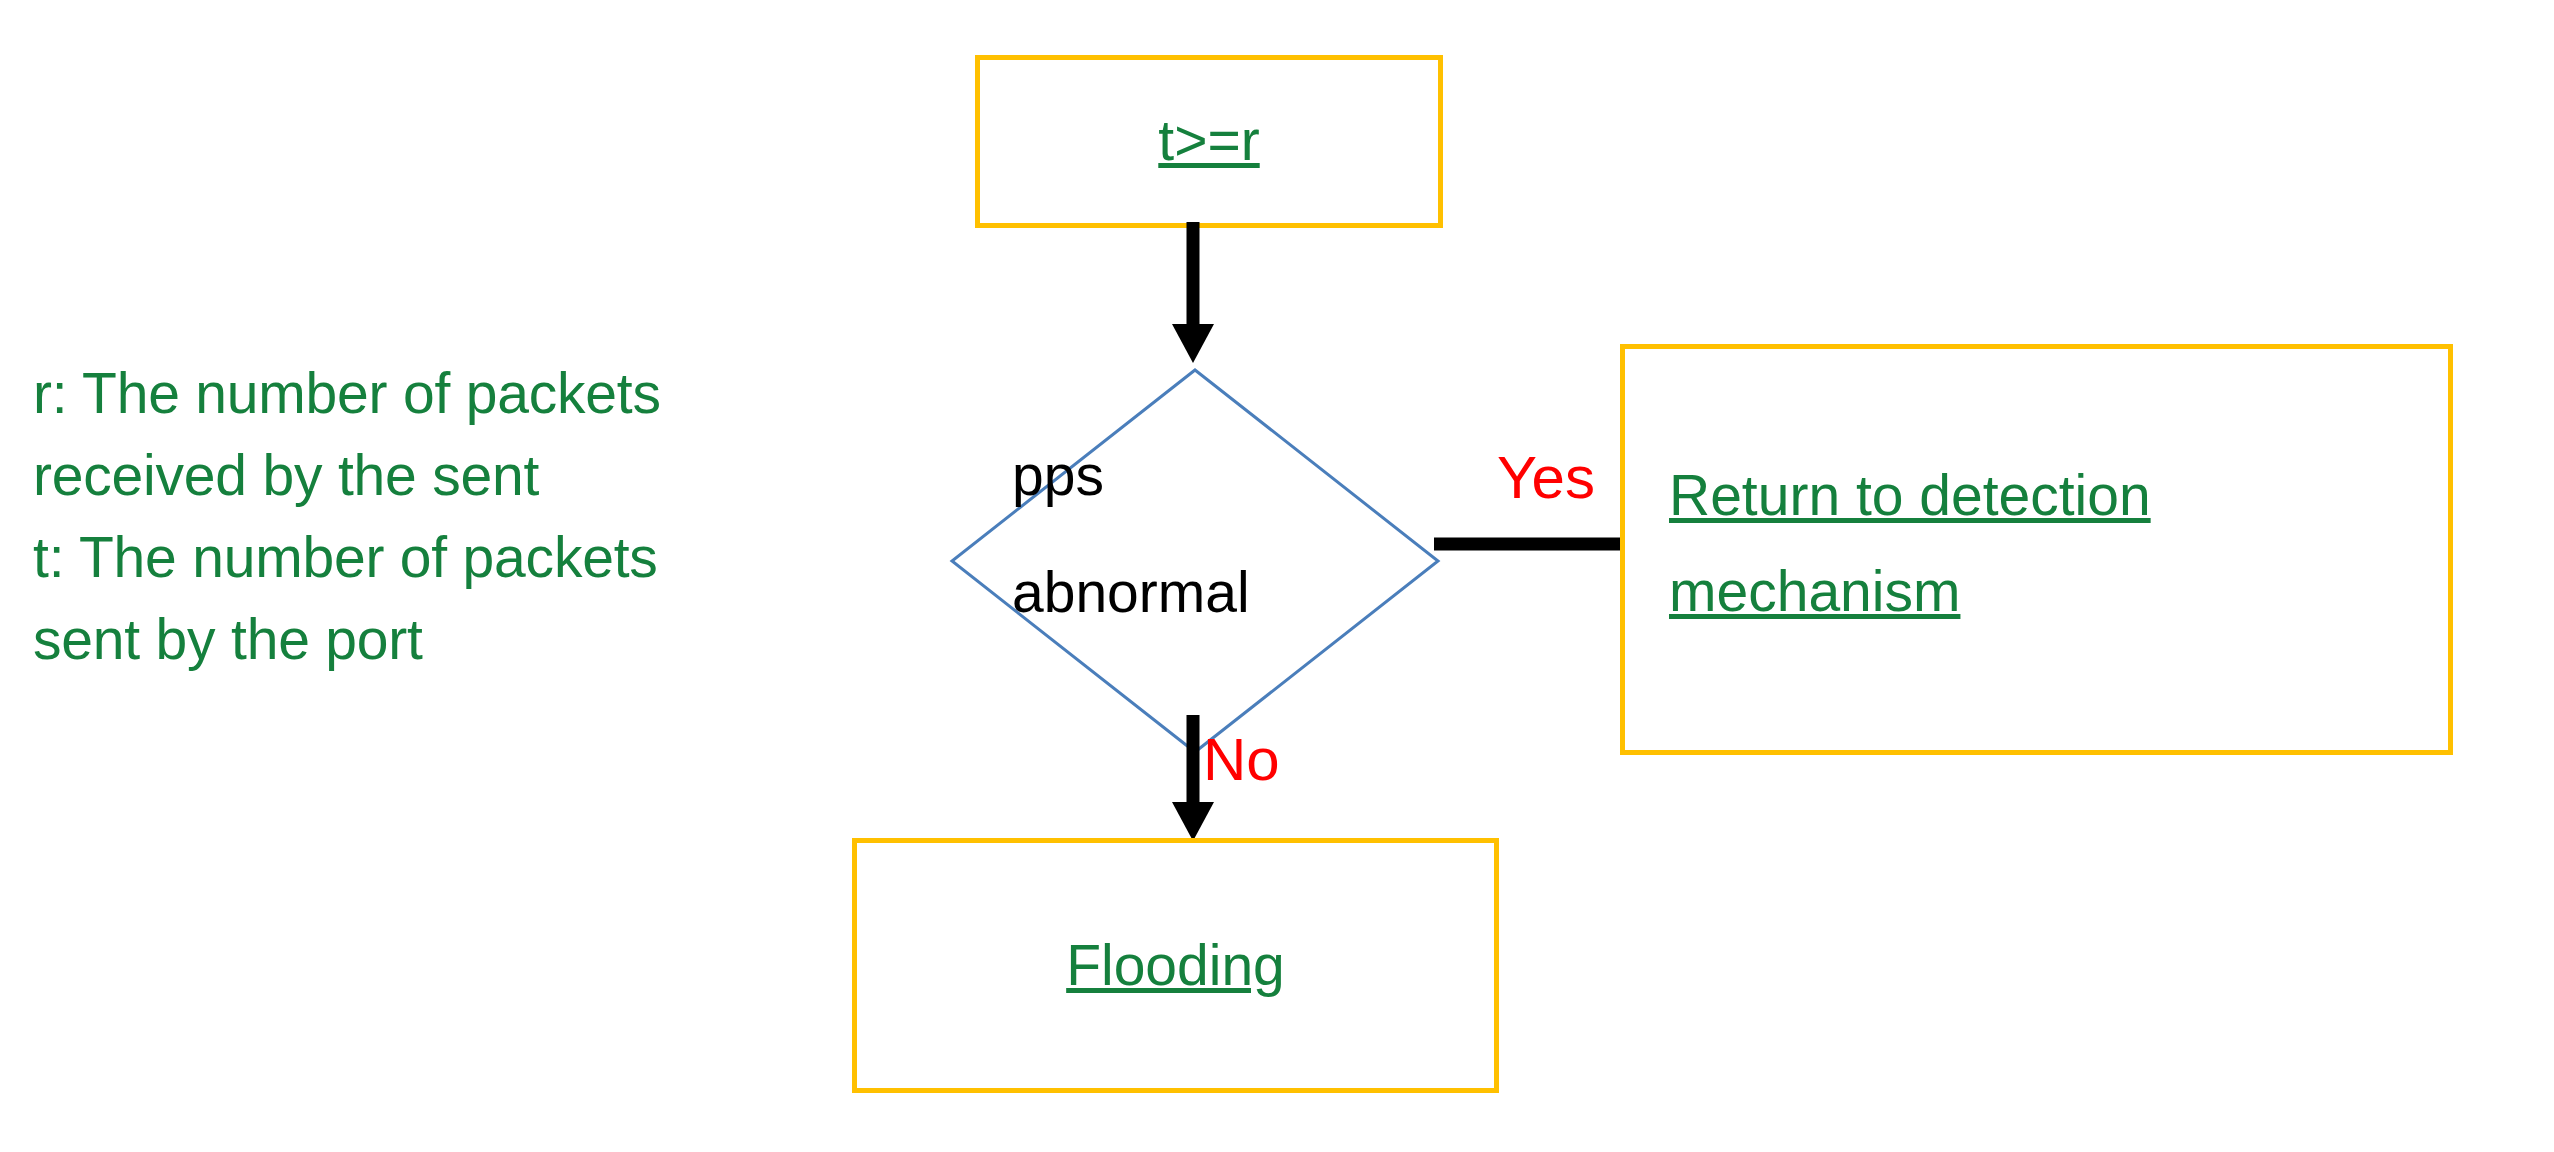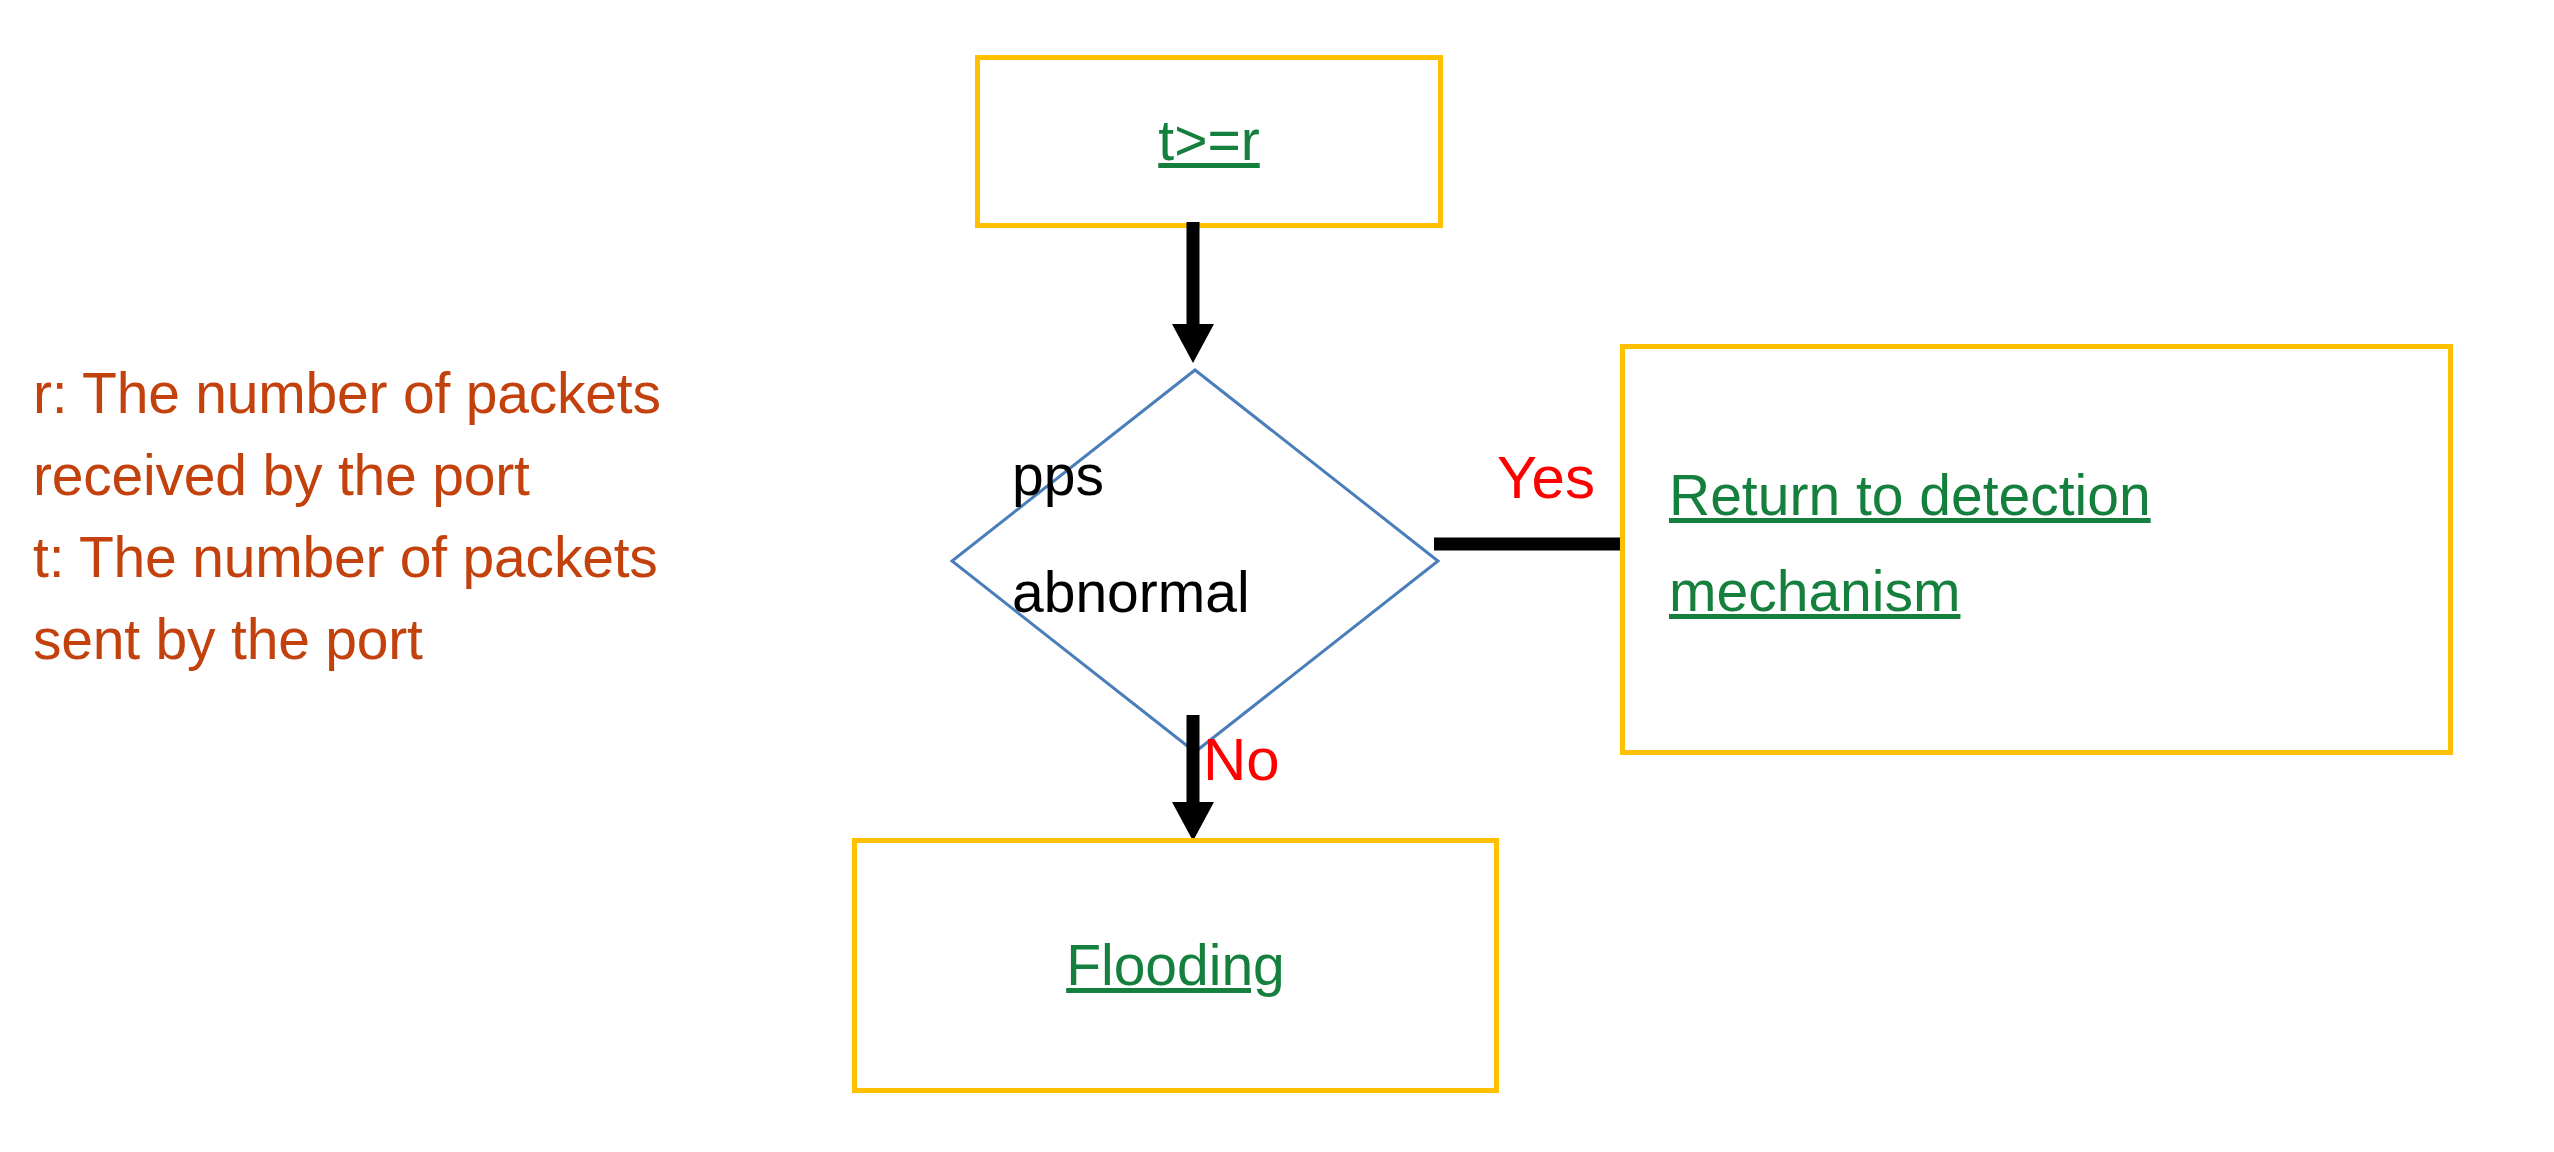--- a/index.html
+++ b/index.html
@@ -19,21 +19,21 @@
   }
 
   
   .legend {
     position: absolute;
     left: 33px;
     top: 352px;
     width: 930px;
   }
   .legend-line {
-    color: #c2410c;
+    color: #15803d;
     font-size: 57px;
     line-height: 82px;
     white-space: nowrap;
     letter-spacing: -0.2px;
   }
 
   
   .box {
     position: absolute;
     box-sizing: border-box;
@@ -143,21 +143,21 @@
   #label-yes { left: 1497px; top: 448px; }
   #label-no  { left: 1203px; top: 730px; }
 </style>
 </head>
 <body>
 
 <div id="canvas">
 
   <div class="legend">
     <div class="legend-line">r: The number of packets</div>
-    <div class="legend-line">received by the port</div>
+    <div class="legend-line">received by the sent</div>
     <div class="legend-line">t: The number of packets</div>
     <div class="legend-line">sent by the port</div>
   </div>
 
   <div class="box" id="box-top">
     <div class="box-label">t&gt;=r</div>
   </div>
 
   <div class="connector" id="arrow-top-to-decision">
     <svg width="72" height="142" viewBox="0 0 72 142">

